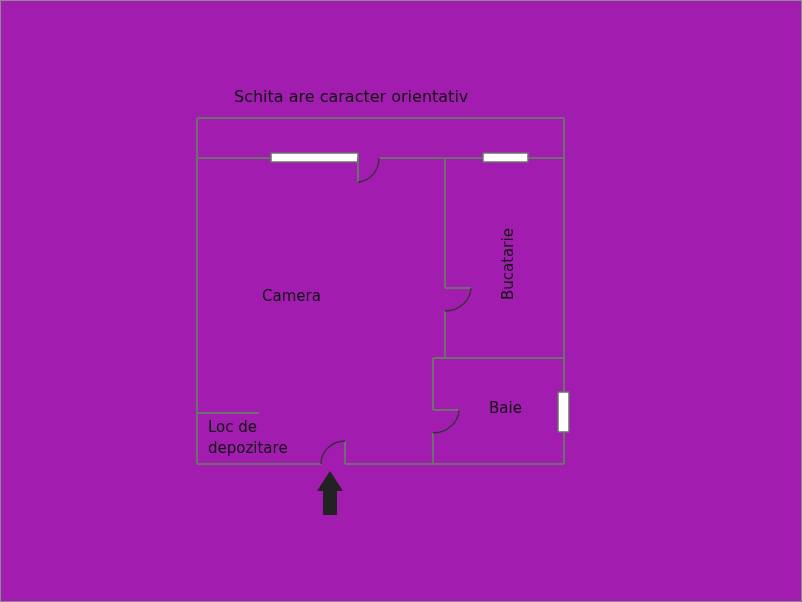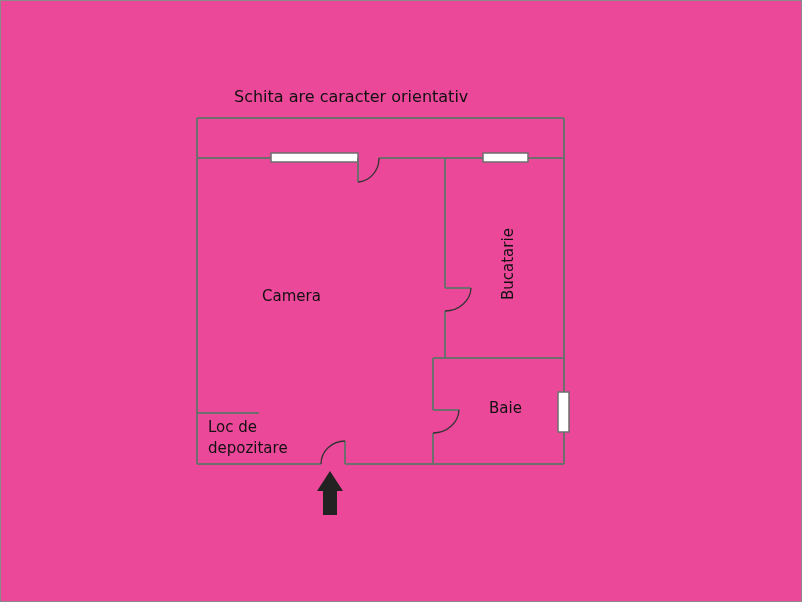--- a/index.html
+++ b/index.html
@@ -1,21 +1,21 @@
 <!DOCTYPE html>
 <html><head>
   <meta charset="utf-8">
   <style>
     html, body { margin: 0; padding: 0; background: #ffffff; }
     body { width: 802px; height: 602px; overflow: hidden; }
     .frame {
       position: absolute; left: 0; top: 0;
       width: 800px; height: 600px;
       border: 1px solid #8a8a8a;
-      background: #ec4899;
+      background: #a21caf;
     }
     svg { position: absolute; left: 0; top: 0; }
     .wall { stroke: #6e6e6e; stroke-width: 2; fill: none; }
     .arc { stroke: #333333; stroke-width: 1.3; fill: none; }
     .win { stroke: #6e6e6e; stroke-width: 1.5; fill: #ffffff; }
     .lbl {
       font-family: "DejaVu Sans", "Liberation Sans", sans-serif;
       font-size: 15px; fill: #111111;
     }
     .title { font-size: 16px; }

